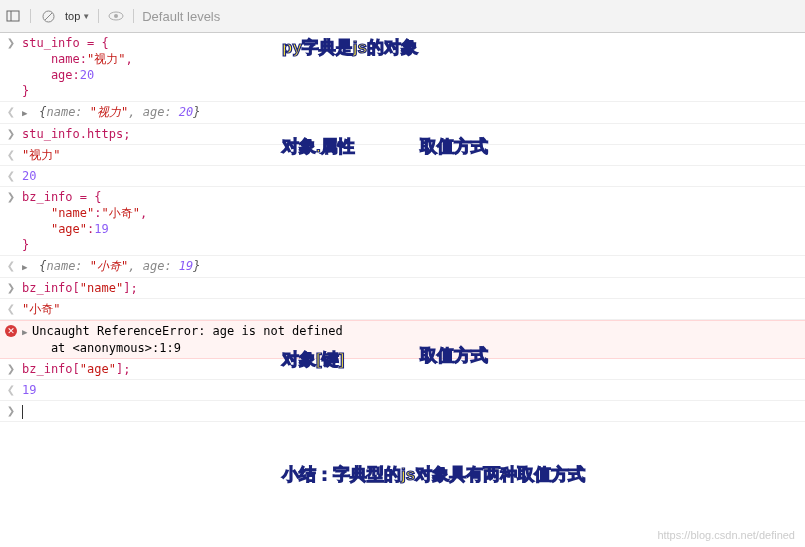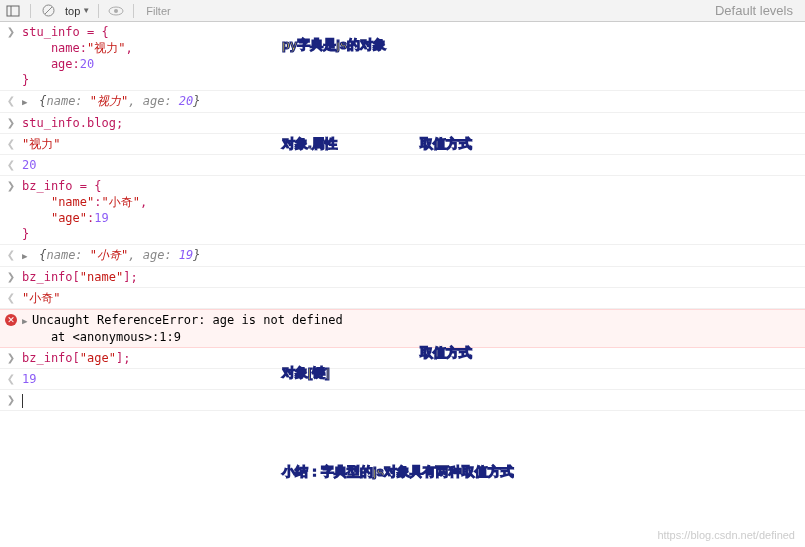--- a/index.html
+++ b/index.html
@@ -1,17 +1,17 @@
 <!DOCTYPE html>
 <html><head>
 <meta charset="utf-8">
 <style>
 *{box-sizing:border-box;margin:0;padding:0}
 body{font-family:Menlo,Consolas,monospace;font-size:12px;background:#fff;color:#333;width:805px;height:547px;overflow:hidden;position:relative}
-.toolbar{height:22px;border-bottom:1px solid #ccc;display:flex;align-items:center;padding:0 4px;gap:8px;background:#f3f3f3}
+.toolbar{height:33px;border-bottom:1px solid #ccc;display:flex;align-items:center;padding:0 4px;gap:8px;background:#f3f3f3}
 .tb-btn{width:18px;height:18px;display:flex;align-items:center;justify-content:center;color:#666;cursor:default}
 .tb-dd{display:flex;align-items:center;color:#333;font-family:sans-serif;font-size:11px}
 .tb-sep{width:1px;height:14px;background:#ccc}
 .eye{opacity:.5}
 .filter{flex:1;color:#999;font-family:sans-serif;font-size:11px;padding-left:4px}
 .levels{color:#999;font-family:sans-serif;font-size:13px;padding-right:8px}
 .console{overflow:auto}
 .row{display:flex;align-items:flex-start;border-bottom:1px solid #f0f0f0;padding:2px 0;min-height:17px;position:relative}
 .row.err{background:#fff4f3;border-top:1px solid #ffd6d6;border-bottom:1px solid #ffd6d6}
 .gutter{width:22px;flex-shrink:0;text-align:center;color:#909090;font-size:10px;line-height:16px;font-family:sans-serif}
@@ -20,21 +20,21 @@
 .content{flex:1;white-space:pre;line-height:16px;padding-right:4px}
 .exp{color:#888;cursor:default;font-size:9px;display:inline-block;width:10px}
 .str{color:#c41a16}
 .num{color:#8b5cf6}
 .kw{color:#be185d}
 .obj-preview{color:#555;font-style:italic}
 .obj-preview .p{color:#888}
 .errtxt{color:#000000}
 .erricon{width:22px;text-align:center}
 .erricon span{display:inline-block;width:12px;height:12px;border-radius:50%;background:#d73a3a;color:#fff;font-size:9px;line-height:12px;text-align:center;font-family:sans-serif}
-.annotation{position:absolute;font-family:"Microsoft YaHei",sans-serif;font-weight:700;font-size:13px;color:#ffeb3b;-webkit-text-stroke:1.2px #1a237e;text-stroke:1.2px #1a237e;pointer-events:none;white-space:nowrap}
+.annotation{position:absolute;font-family:"Microsoft YaHei",sans-serif;font-weight:700;font-size:17px;color:#ffeb3b;-webkit-text-stroke:1.2px #1a237e;text-stroke:1.2px #1a237e;pointer-events:none;white-space:nowrap}
 .watermark{position:absolute;bottom:6px;right:10px;font-family:sans-serif;font-size:11px;color:#ccc}
 .cursor-line{border-left:1px solid #333;height:14px;display:inline-block;vertical-align:middle}
 </style>
 </head>
 <body>
 
 <div class="toolbar">
   <div class="tb-btn">
     <svg width="14" height="14" viewBox="0 0 14 14">
         <rect x="1" y="2" width="12" height="10" fill="none" stroke="#666"></rect>
@@ -53,39 +53,38 @@
     <span style="margin-left:2px;font-size:8px;color:#666">▼</span>
   </div>
   <div class="tb-sep"></div>
   <div class="tb-btn eye">
     <svg width="16" height="10" viewBox="0 0 16 10">
         <ellipse cx="8" cy="5" rx="7" ry="4" fill="none" stroke="#666"></ellipse>
         <circle cx="8" cy="5" r="2" fill="#666"></circle>
       </svg>
   </div>
   <div class="tb-sep"></div>
-  <div class="filter" placeholder="Filter"><span>Filter</span></div>
   <div class="levels"><span>Default levels</span></div>
 </div>
 
 <div class="console" id="console">
     <div class="row">
       <div class="gutter in"></div>
       <div class="content"><span class="kw">stu_info = {</span>
 <span class="kw">    name:</span><span class="str">"视力"</span><span class="kw">,</span>
 <span class="kw">    age:</span><span class="num">20</span>
 <span class="kw">}</span></div>
     </div>
     <div class="row">
       <div class="gutter out"></div>
       <div class="content"><span class="exp">▶</span><span class="obj-preview"> {<span class="p">name: </span><span class="str">"视力"</span><span class="p">, </span><span class="p">age: </span><span class="num">20</span>}</span></div>
     </div>
     <div class="row">
       <div class="gutter in"></div>
-      <div class="content"><span class="kw">stu_info.blog;</span></div>
+      <div class="content"><span class="kw">stu_info.https;</span></div>
     </div>
     <div class="row">
       <div class="gutter out"></div>
       <div class="content"><span class="str">"视力"</span></div>
     </div>
     <div class="row">
       <div class="gutter out"></div>
       <div class="content"><span class="num">20</span></div>
     </div>
     <div class="row">
@@ -123,17 +122,17 @@
     <div class="row">
       <div class="gutter in"></div>
       <div class="content"><span class="cursor-line"></span></div>
     </div>
   </div>
 
 <div id="annots">
     <div class="annotation" style="top: 36px; left: 282px;">py字典是js的对象</div>
     <div class="annotation" style="top: 135px; left: 282px;">对象.属性</div>
     <div class="annotation" style="top: 135px; left: 420px;">取值方式</div>
-    <div class="annotation" style="top: 364px; left: 282px;">对象[键]</div>
+    <div class="annotation" style="top: 348px; left: 282px;">对象[键]</div>
     <div class="annotation" style="top: 344px; left: 420px;">取值方式</div>
     <div class="annotation" style="top: 463px; left: 282px;">小结：字典型的js对象具有两种取值方式</div>
   </div>
 <div class="watermark">https://blog.csdn.net/defined</div>
 
 </body></html>

